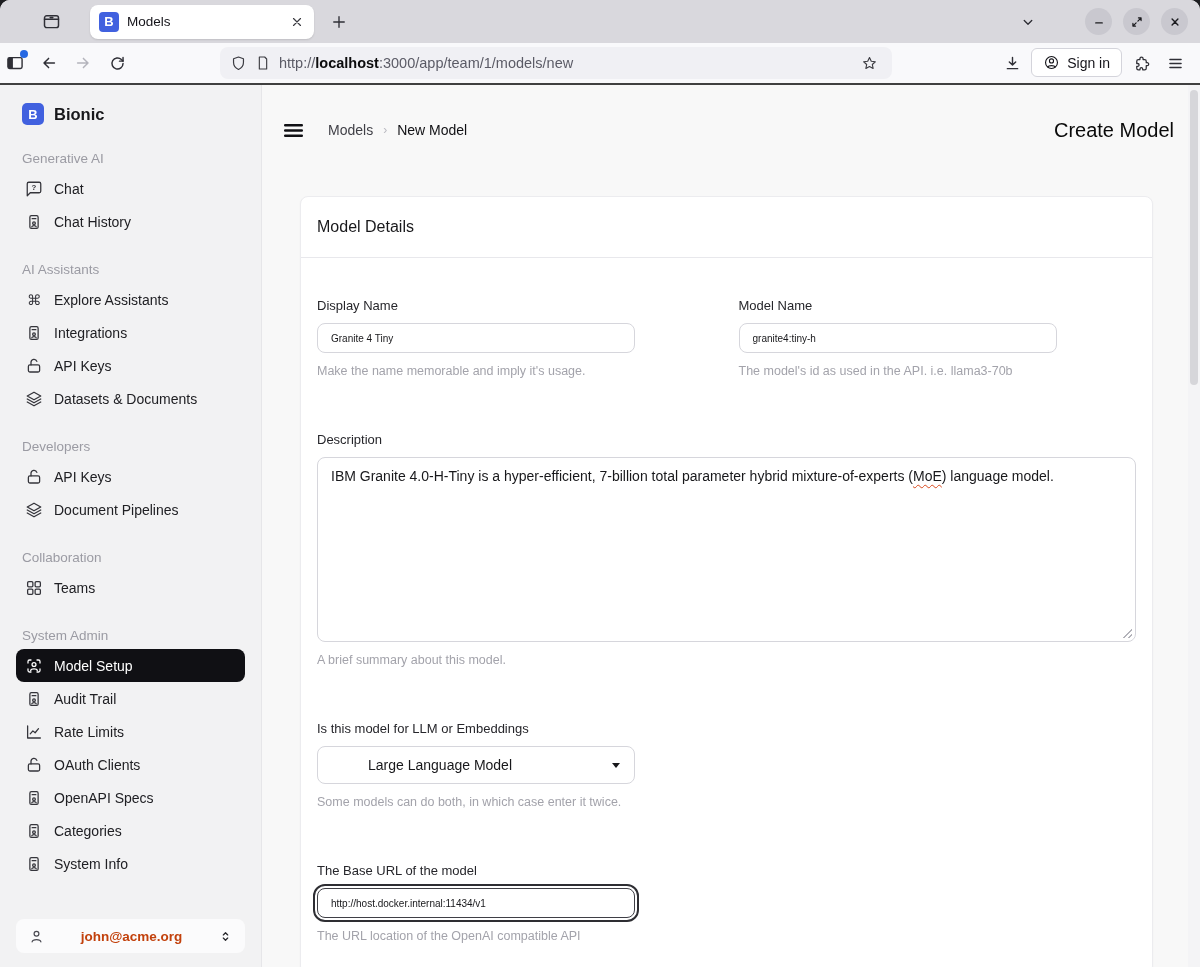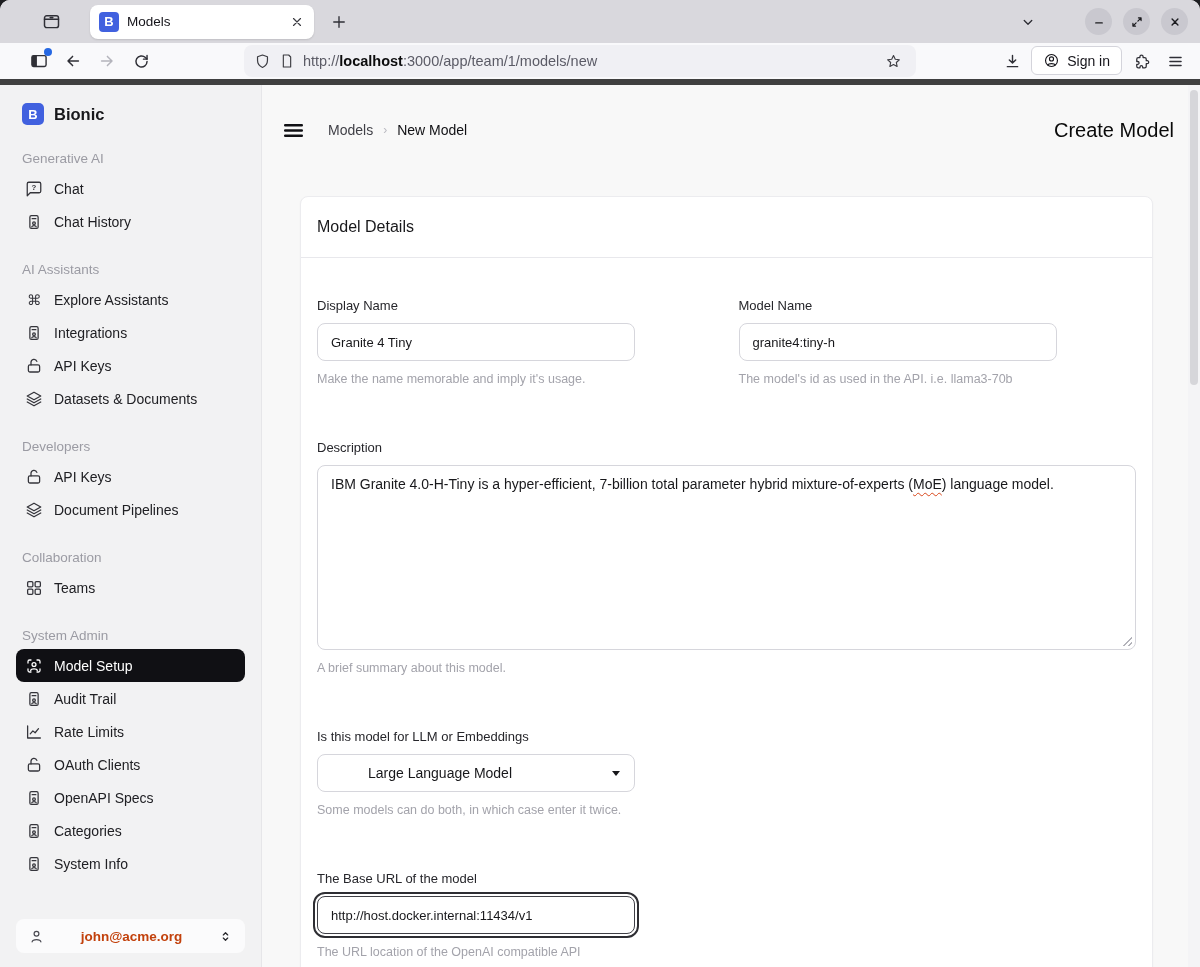--- a/index.html
+++ b/index.html
@@ -19,22 +19,22 @@
   .tab-title { flex:1; font-size:13.5px; color:#15141a; white-space:nowrap; overflow:hidden; }
   .tab-close { width:22px; height:22px; border:none; background:transparent; border-radius:4px;
                color:#3b3b41; display:flex; align-items:center; justify-content:center; cursor:pointer; }
   .newtab { margin-left:10px; font-size:18px; }
   .tabbar-spacer { flex:1; }
   .alltabs { margin-right:42px; }
   .win-controls { display:flex; gap:11px; margin-right:12px; }
   .win-btn { width:27px; height:27px; border-radius:50%; border:none; background:#c9c8cf; color:#1b1b1f;
              display:flex; align-items:center; justify-content:center; cursor:pointer; }
 
-  .navbar { height:42px; background:#f9f9fb; border-bottom:6px solid #404040; display:flex;
-            align-items:center; padding:0 10px 0 24px; gap:4px; flex:0 0 auto; }
+  .navbar { height:42px; background:#f9f9fb; border-bottom:2px solid #404040; display:flex;
+            align-items:center; padding:0 10px 0 0; gap:4px; flex:0 0 auto; }
   .rel { position:relative; }
   .notif-dot { position:absolute; top:2px; right:2px; width:8px; height:8px; border-radius:50%;
                background:#2668e3; }
   .disabled { color:#b4b4bc; }
   .urlbar { flex:1; max-width:672px; height:32px; margin:0 8px 0 84px; background:#f0f0f4; border-radius:8px;
             display:flex; align-items:center; gap:8px; padding:0 8px 0 10px; cursor:text; }
   .url-text { flex:1; font-size:14.5px; color:#5b5b66; white-space:nowrap; overflow:hidden; }
   .url-text .domain { color:#0c0c0d; font-weight:600; }
   .nav-right { display:flex; align-items:flex-start; gap:4px; margin-left:auto; }
   .signin { display:flex; align-items:center; gap:7px; background:#fff; border:1px solid #d4d4db;
@@ -75,22 +75,22 @@
 
   
   .card { margin:51px 0 0 22px; width:853px; background:#fff; border:1px solid #ececef;
           border-radius:8px; box-shadow:0 1px 2px rgba(0,0,0,.04); }
   .card-header { padding:21px 16px; font-size:16px; color:#18181b; border-bottom:1px solid #e8e8ec; }
   .card-body { padding:40px 16px 30px; }
   .grid2 { display:grid; grid-template-columns:1fr 1fr; column-gap:24px; }
   .group + .group { margin-top:54px; }
   .f-label { display:block; font-size:13px; font-weight:400; color:#26262b; }
   .control { margin-top:10px; }
-  .txt { width:318px; height:38px; border:1px solid #d6d6dc; border-radius:8px; padding:0 13px;
-         font-size:13px; color:#18181b; background:#fff; font-family:inherit; }
+  .txt { width:318px; height:30px; border:1px solid #d6d6dc; border-radius:8px; padding:0 13px;
+         font-size:10px; color:#18181b; background:#fff; font-family:inherit; }
   .txt.focused { border:1px solid #3f3f46; outline:2px solid #2e2e33; outline-offset:2px; }
   .helper { margin-top:11px; font-size:12.5px; color:#a3a3ab; }
   .textarea-wrap { position:relative; margin-top:10px; }
   .textarea { width:100%; height:185px; border:1px solid #d6d6dc; border-radius:8px; padding:8px 13px;
               font-size:14px; line-height:1.45; color:#18181b; background:#fff; overflow:hidden; }
   .misspell { text-decoration:underline wavy #d9481c 1px; text-underline-offset:3px; }
   .grip { position:absolute; right:4px; bottom:4px; width:11px; height:11px;
           background:repeating-linear-gradient(135deg,transparent 0 2px,#b3b3ba 2px 3.5px);
           clip-path:polygon(100% 0,100% 100%,0 100%); }
   .select { width:318px; height:38px; border:1px solid #d6d6dc; border-radius:8px; background:#fff;

